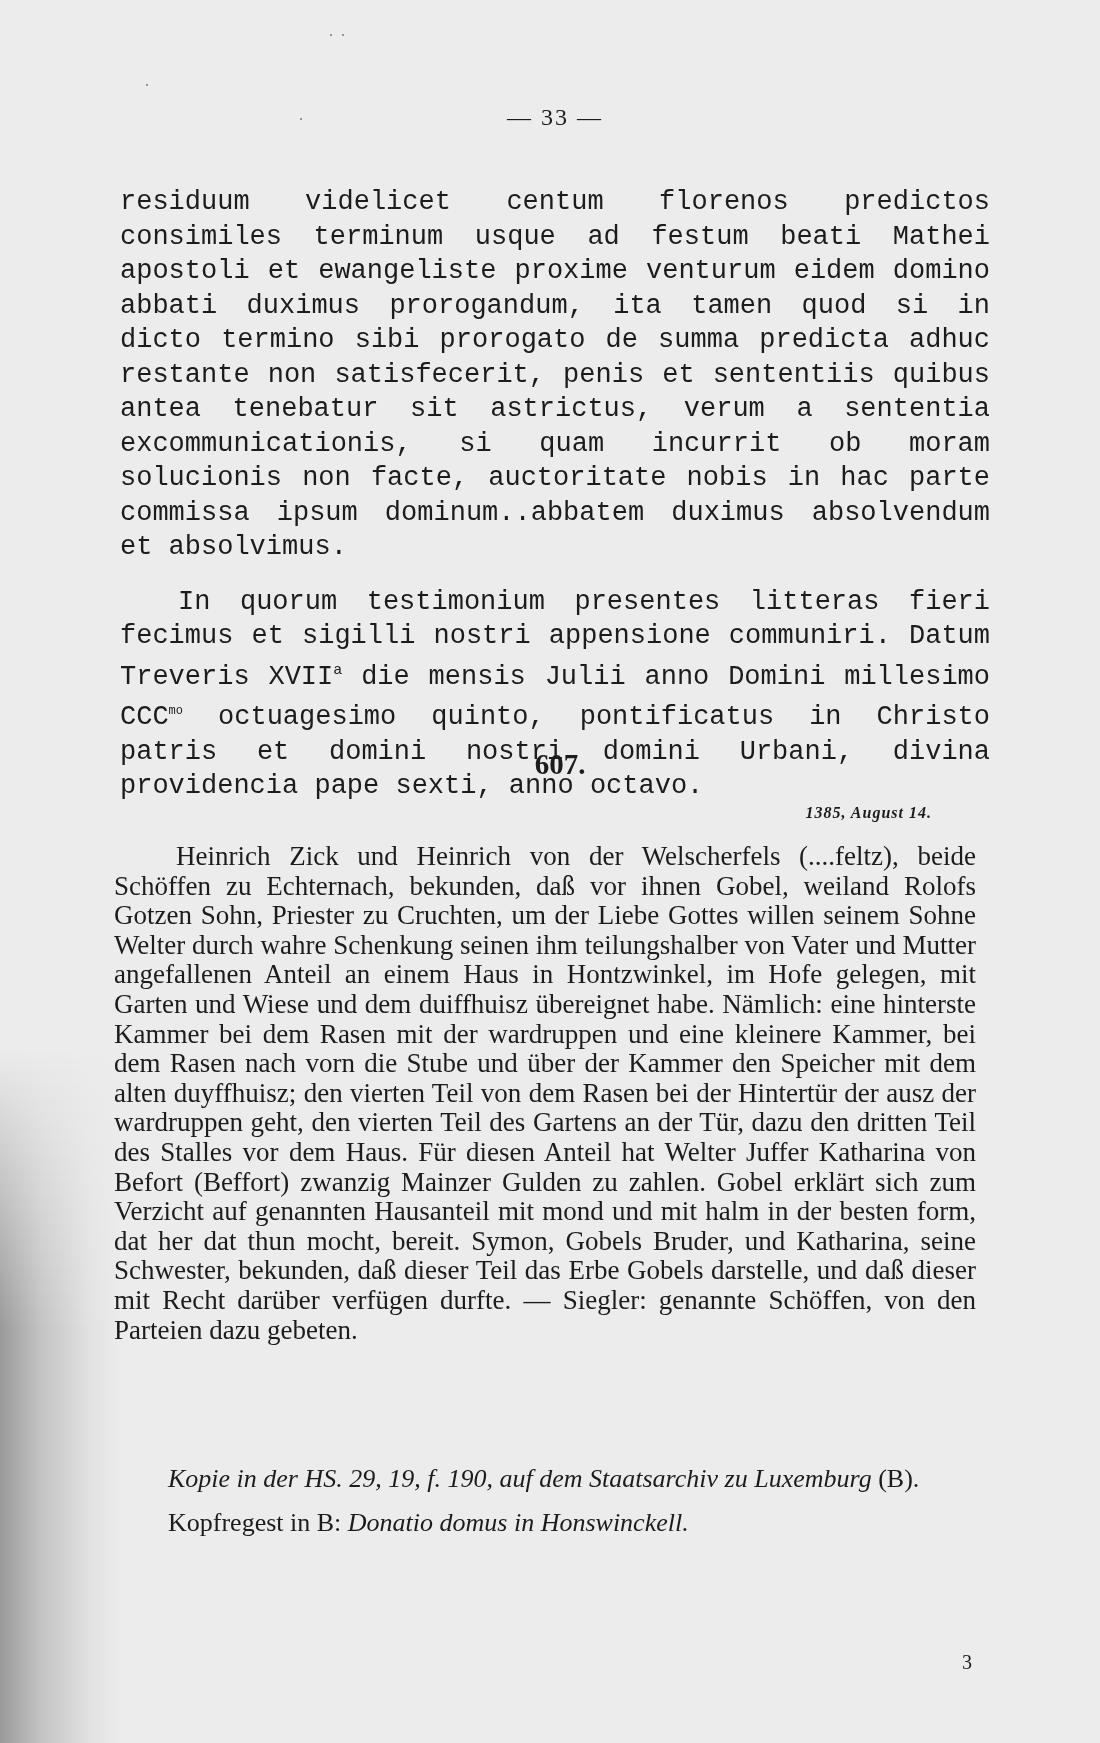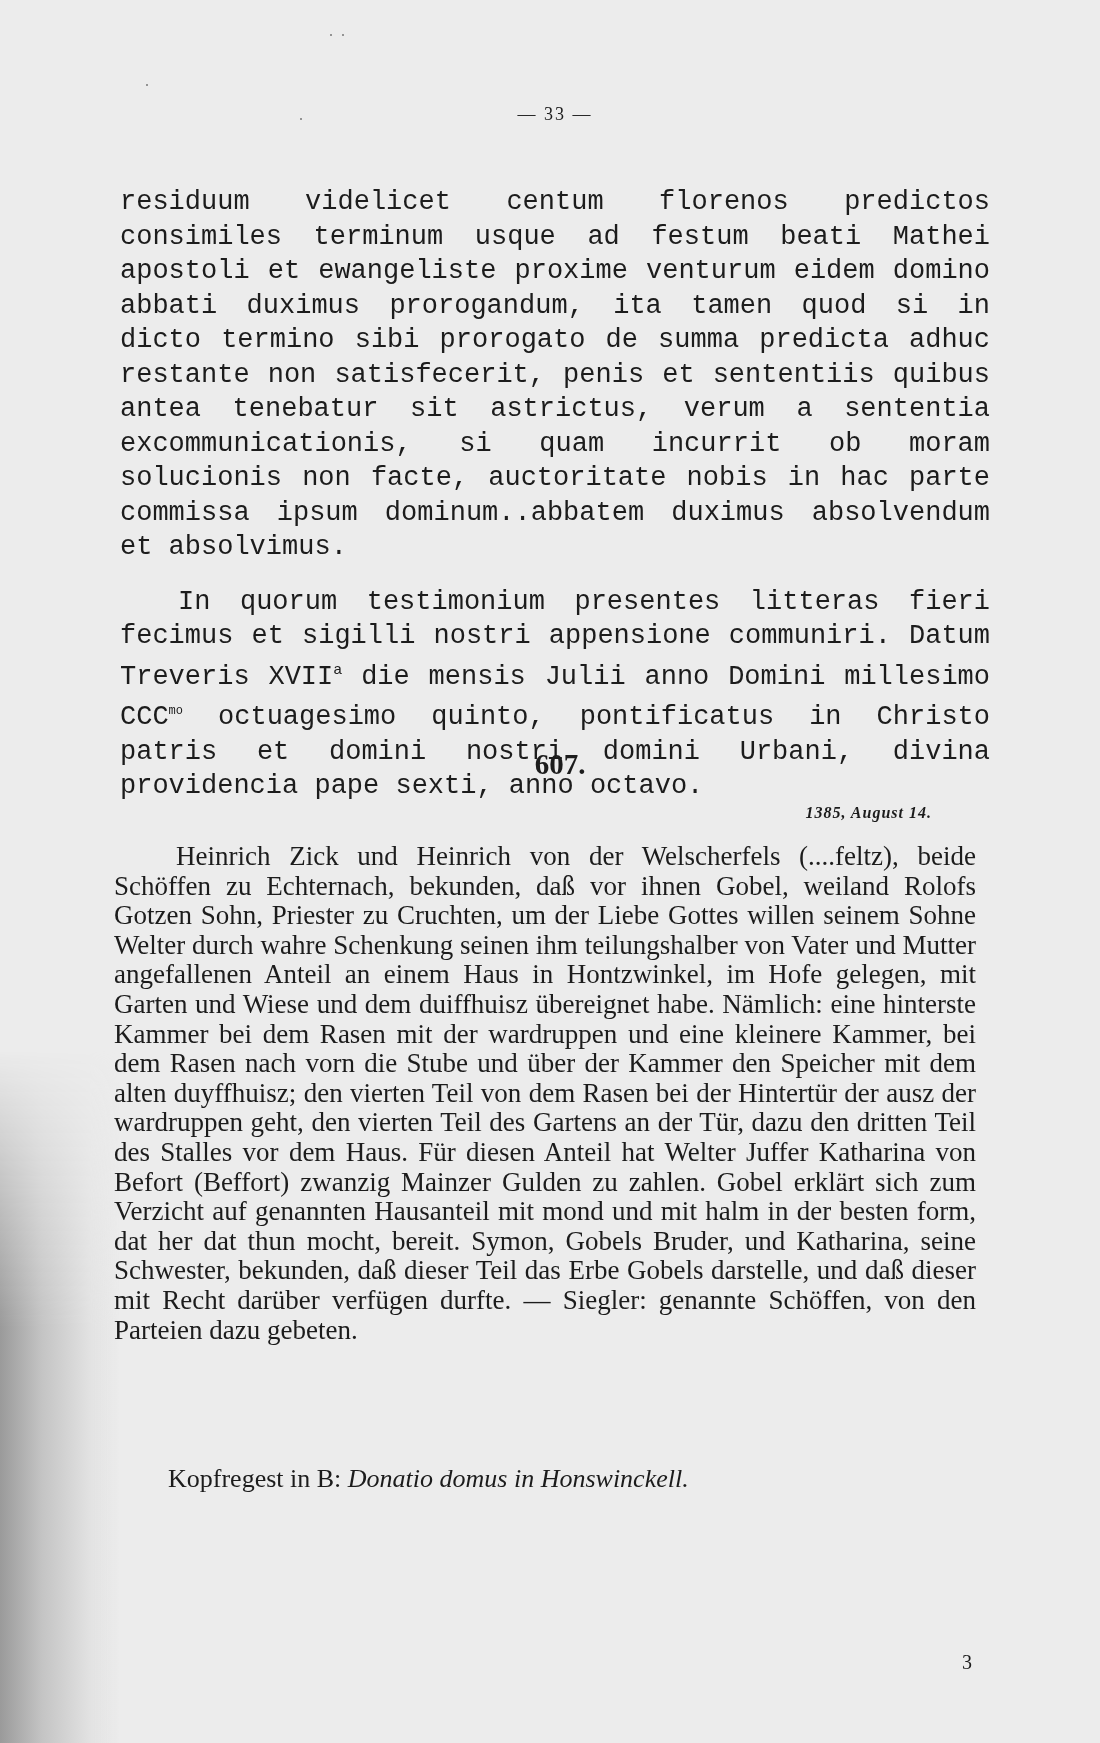--- a/index.html
+++ b/index.html
@@ -11,21 +11,21 @@
     }
     .shade-bottom {
       position: absolute; left: 0; top: 1050px; width: 120px; height: 693px;
       background: linear-gradient(to right, #9a9a9a 0%, #c4c4c4 35%, #e2e2e2 75%, rgba(236,236,236,0) 100%);
       -webkit-mask-image: linear-gradient(to bottom, rgba(0,0,0,0) 0%, rgba(0,0,0,1) 40%, rgba(0,0,0,1) 100%);
       mask-image: linear-gradient(to bottom, rgba(0,0,0,0) 0%, rgba(0,0,0,1) 40%, rgba(0,0,0,1) 100%);
       pointer-events: none;
     }
     .page-number {
       position: absolute; top: 104px; left: 0; width: 1100px; text-align: center;
-      font-size: 18px; letter-spacing: 2px; padding-left: 10px; box-sizing: border-box;
+      font-size: 24px; letter-spacing: 2px; padding-left: 10px; box-sizing: border-box;
     }
     .block {
       position: absolute; left: 120px; width: 870px;
     }
     .latin p, .german p {
       margin: 0; text-align: justify; text-align-last: left;
     }
     .latin { top: 185px; font-size: 27px; line-height: 34.5px; font-family: Liberation Mono, monospace; }
     .latin p.indent { text-indent: 58px; margin-top: 20px; }
     .doc-number {
@@ -64,16 +64,17 @@
 </div>
 
 <div class="doc-number">607.</div>
 <div class="doc-date">1385, August 14.</div>
 
 <div class="block german">
   <p id="german-body"><span>Heinrich Zick und Heinrich von der Welscherfels (</span><span class="it">....feltz</span><span>), beide Schöffen zu Echternach, bekunden, daß vor ihnen Gobel, weiland Rolofs Gotzen Sohn, Priester zu Cruchten, um der Liebe Gottes willen seinem Sohne Welter durch wahre Schenkung seinen ihm teilungshalber von Vater und Mutter angefallenen Anteil an einem Haus in Hontzwinkel, im Hofe gelegen, mit Garten und Wiese und dem </span><span class="it">duiffhuisz</span><span> übereignet habe. Nämlich: eine hinterste Kammer bei dem Rasen mit </span><span class="it">der wardruppen</span><span> und eine kleinere Kammer, bei dem Rasen nach vorn die Stube und über der Kammer den Speicher mit dem alten </span><span class="it">duyffhuisz;</span><span> den vierten Teil von dem Rasen bei der Hintertür </span><span class="it">der ausz der wardruppen geht</span><span>, den vierten Teil des Gartens an der Tür, dazu den dritten Teil des Stalles vor dem Haus. Für diesen Anteil hat Welter Juffer Katharina von Befort (</span><span class="it">Beffort</span><span>) zwanzig Mainzer Gulden zu zahlen. Gobel erklärt sich zum Verzicht auf genannten Hausanteil </span><span class="it">mit mond und mit halm in der besten form, dat her dat thun mocht</span><span>, bereit. Symon, Gobels Bruder, und Katharina, seine Schwester, bekunden, daß dieser Teil das Erbe Gobels darstelle, und daß dieser mit Recht darüber verfügen durfte. — Siegler: genannte Schöffen, von den Parteien dazu gebeten.</span></p>
 </div>
 
 <div class="notes">
+  <div class="hang"><span class="italic">Kopie in der HS. 29, 19, f. 190, auf dem Staatsarchiv zu Luxemburg</span><span> (B).</span></div>
   <div><span>Kopfregest in B: </span><span class="italic">Donatio domus in Honswinckell.</span></div>
 </div>
 
 <div class="sig">3</div>
 
 </body></html>

